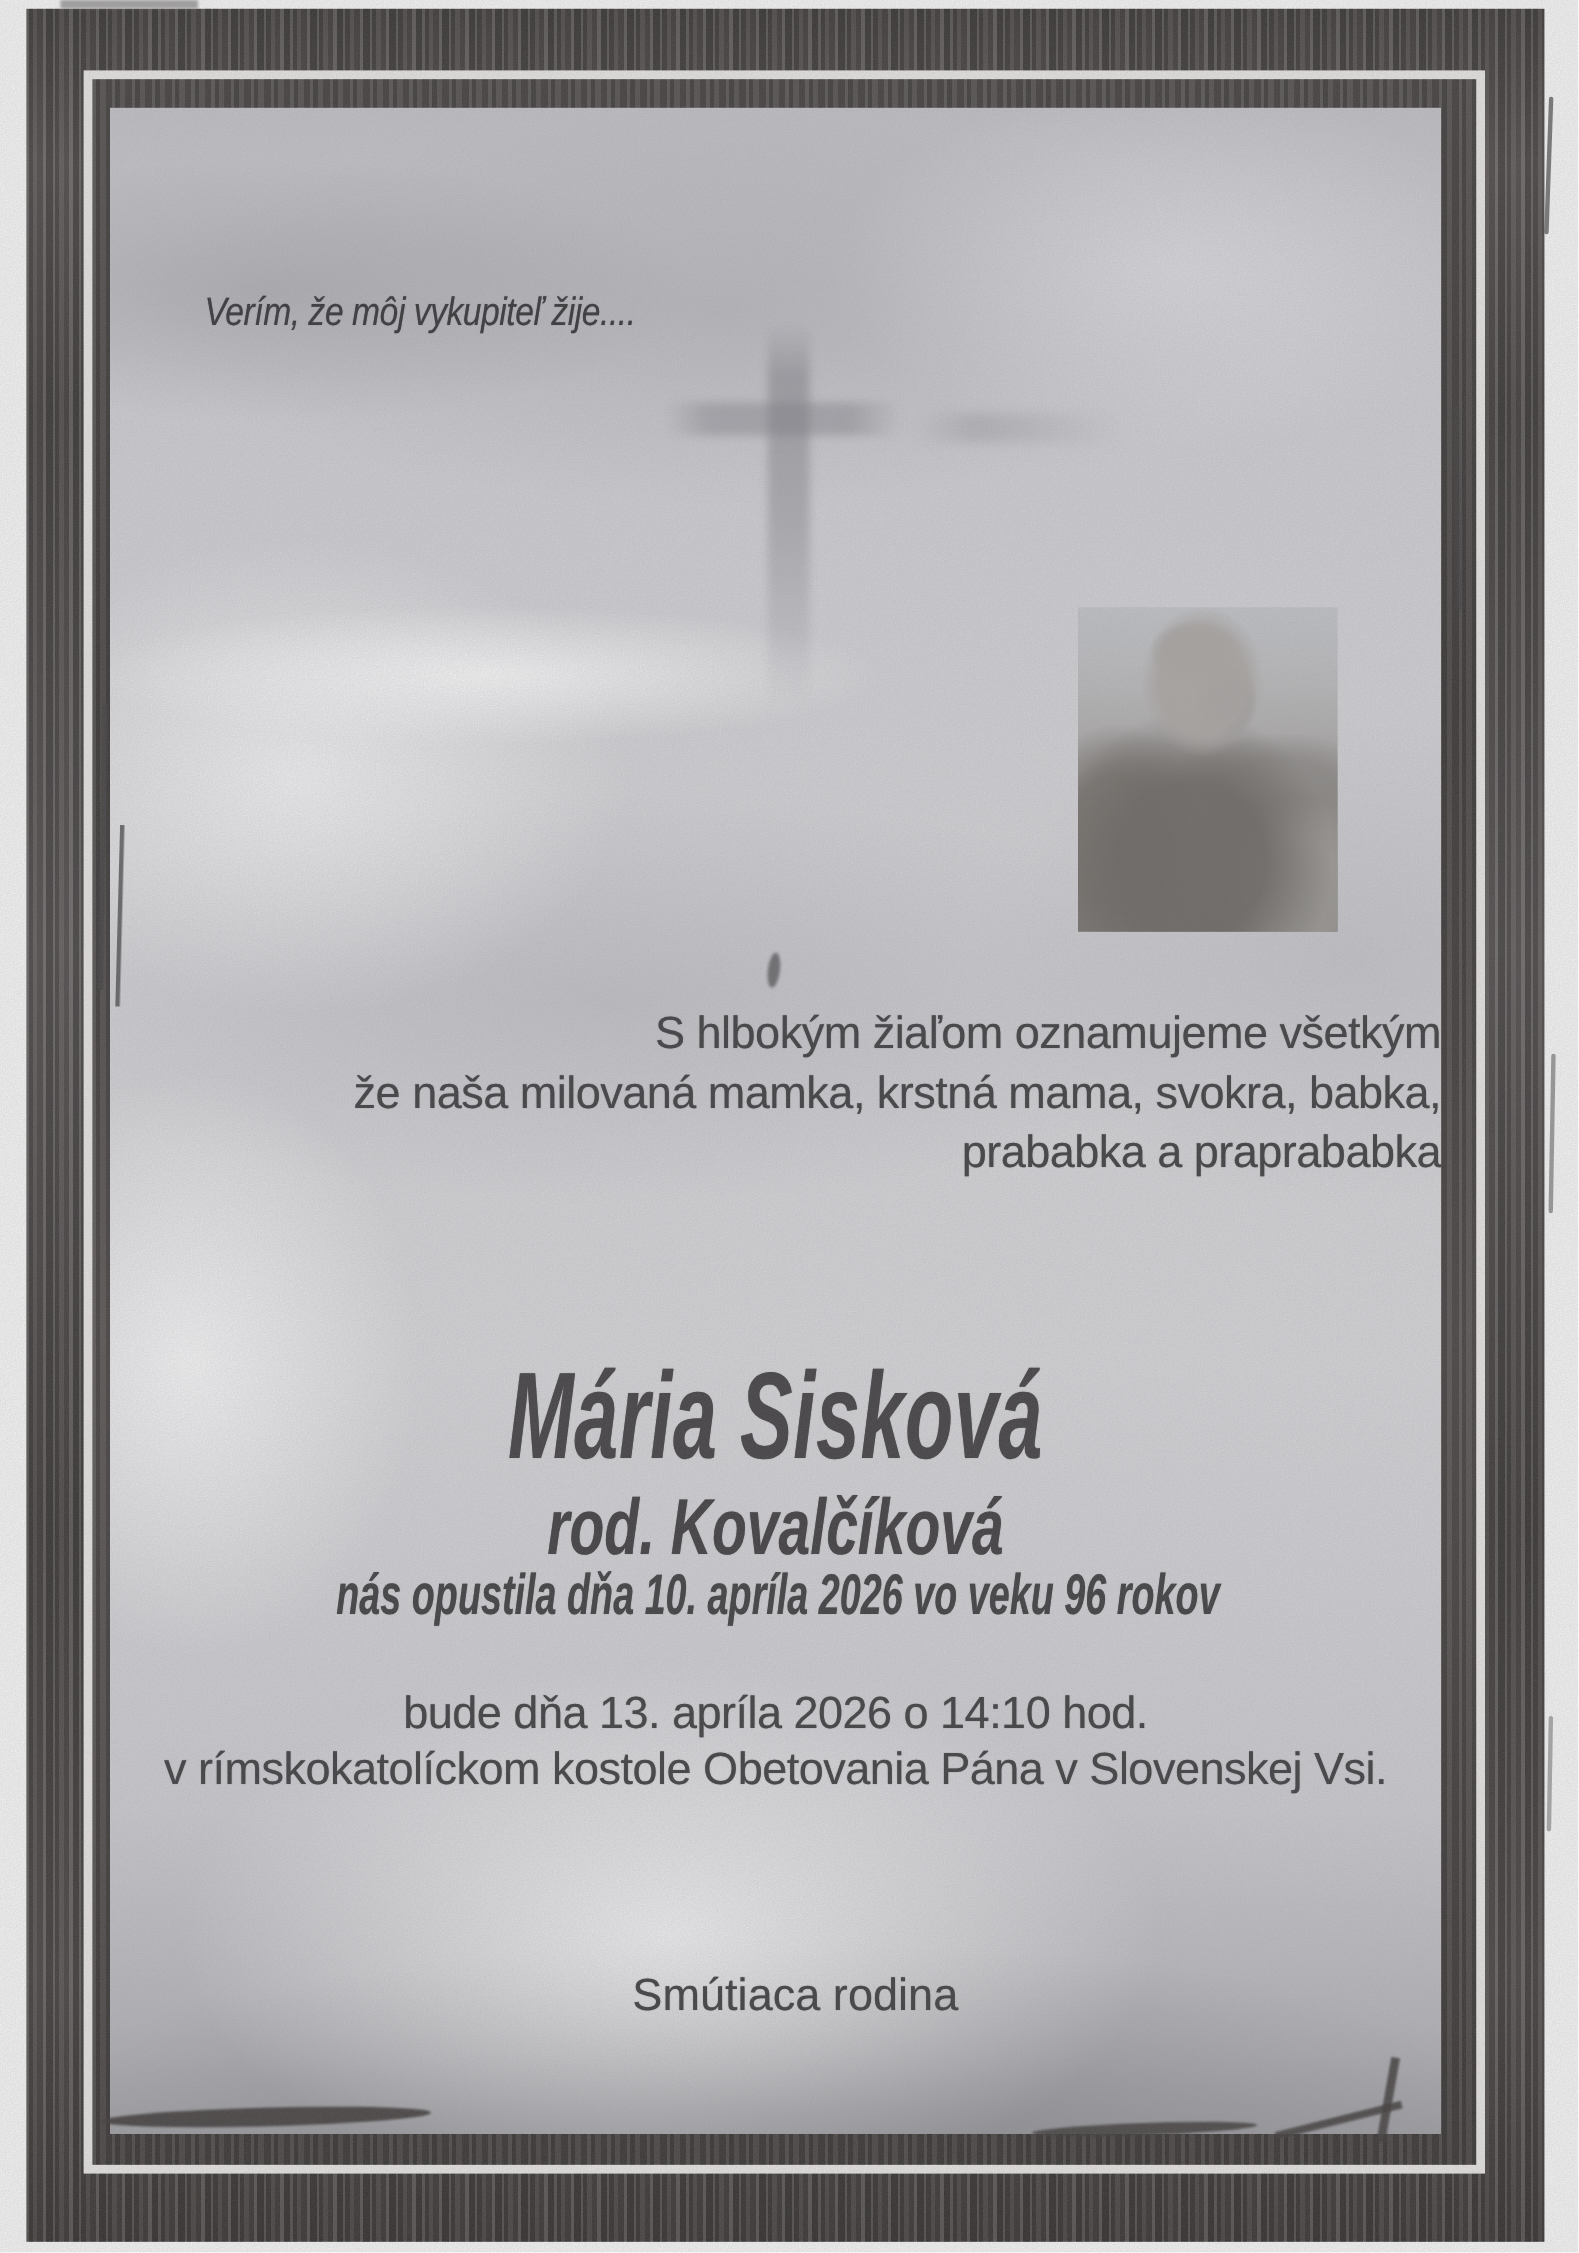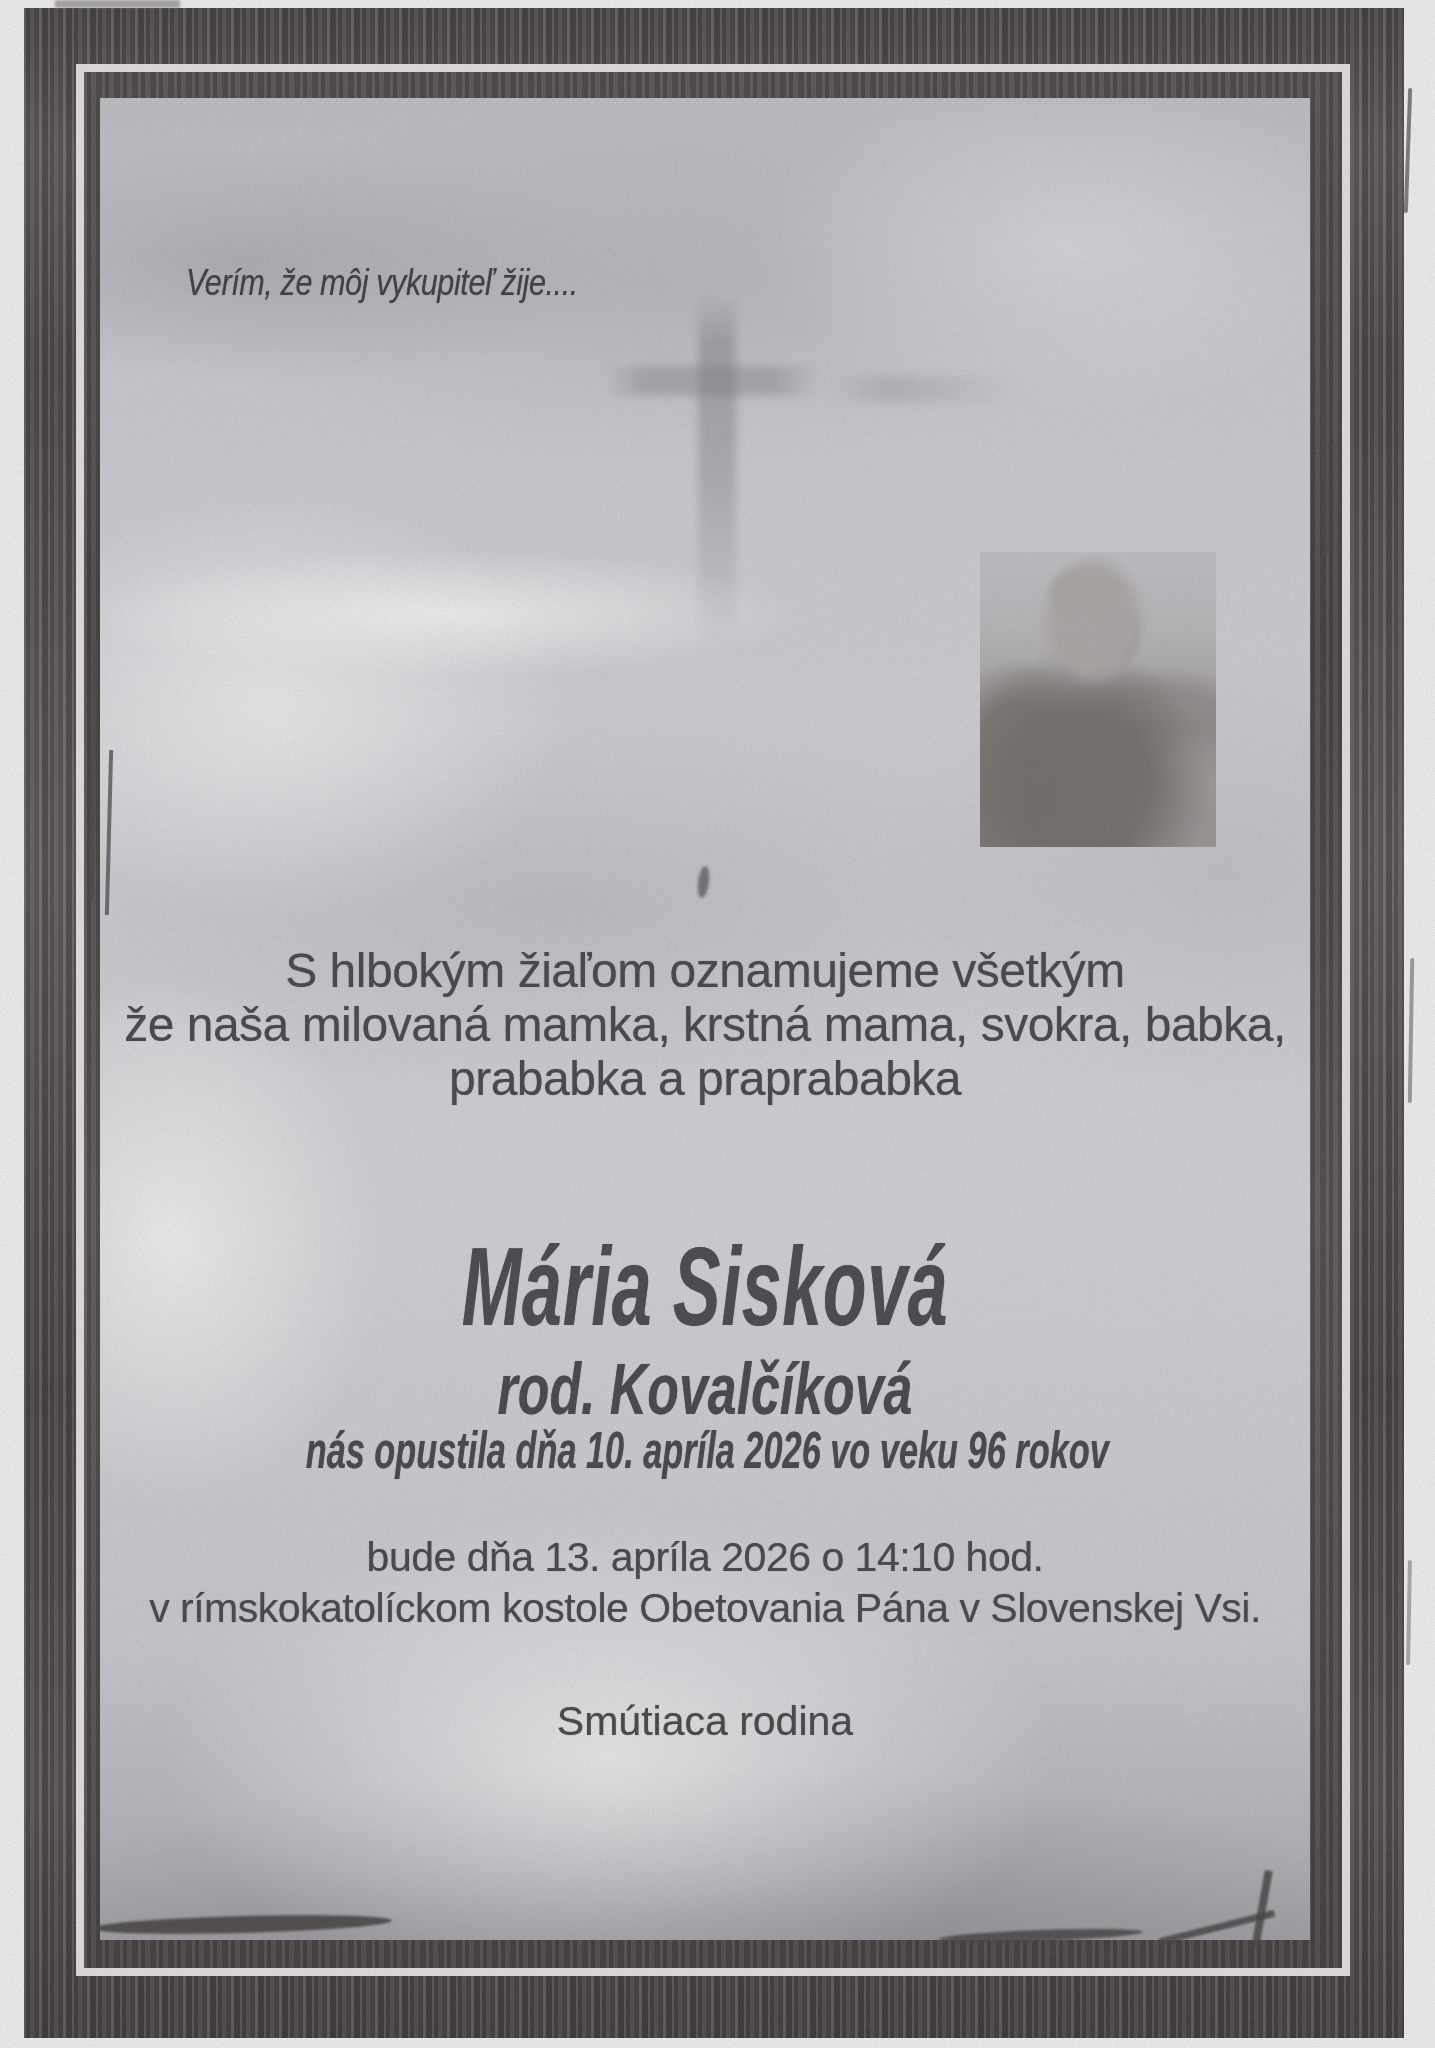--- a/index.html
+++ b/index.html
@@ -106,35 +106,35 @@
   .top-smudge{position:absolute;left:55px;top:0;width:125px;height:8px;background:#6d6a68;filter:blur(1.5px);opacity:0.6;}
   
   .txt{position:absolute;left:0;width:100%;text-align:center;white-space:nowrap;
        text-shadow:0 0 1px rgba(55,55,58,0.65);}
   .epigraph{
     position:absolute;left:86px;top:164px;
     font-style:italic;font-size:36px;letter-spacing:-0.5px;color:#2f2f31;
     transform:scaleX(0.85);transform-origin:left center;white-space:nowrap;
     text-shadow:0 0 1px rgba(47,47,49,0.6);
   }
-  .announce{top:846px;font-size:48px;line-height:54px;color:#39393b;letter-spacing:-0.5px;}
+  .announce{top:814px;font-size:41px;line-height:54px;color:#39393b;letter-spacing:-0.5px;text-align:right;}
   .name{
     top:1124px;font-size:112px;font-weight:bold;font-style:italic;color:#3e3b3d;
     transform:scaleX(0.64);transform-origin:center;letter-spacing:1px;
   }
   .maiden{
     top:1250px;font-size:72px;font-weight:bold;font-style:italic;color:#3b383a;
     transform:scaleX(0.72);transform-origin:center;
   }
   .death-line{
     top:1322px;font-size:52px;font-weight:bold;font-style:italic;color:#39393b;
     transform:scaleX(0.66);transform-origin:center;
   }
   .funeral{top:1434px;font-size:41px;line-height:51px;color:#39393b;letter-spacing:-0.5px;}
-  .signoff{top:1600px;font-size:41px;color:#39393b;}
+  .signoff{top:1692px;font-size:41px;color:#39393b;padding-left:18px;}
   .noise{position:absolute;left:0;top:0;pointer-events:none;}
 </style>
 </head>
 <body>
 
 <div class="page">
 
   <div class="frame-outer"></div>
   <div class="frame-white-line"></div>
   <div class="frame-inner"></div>

